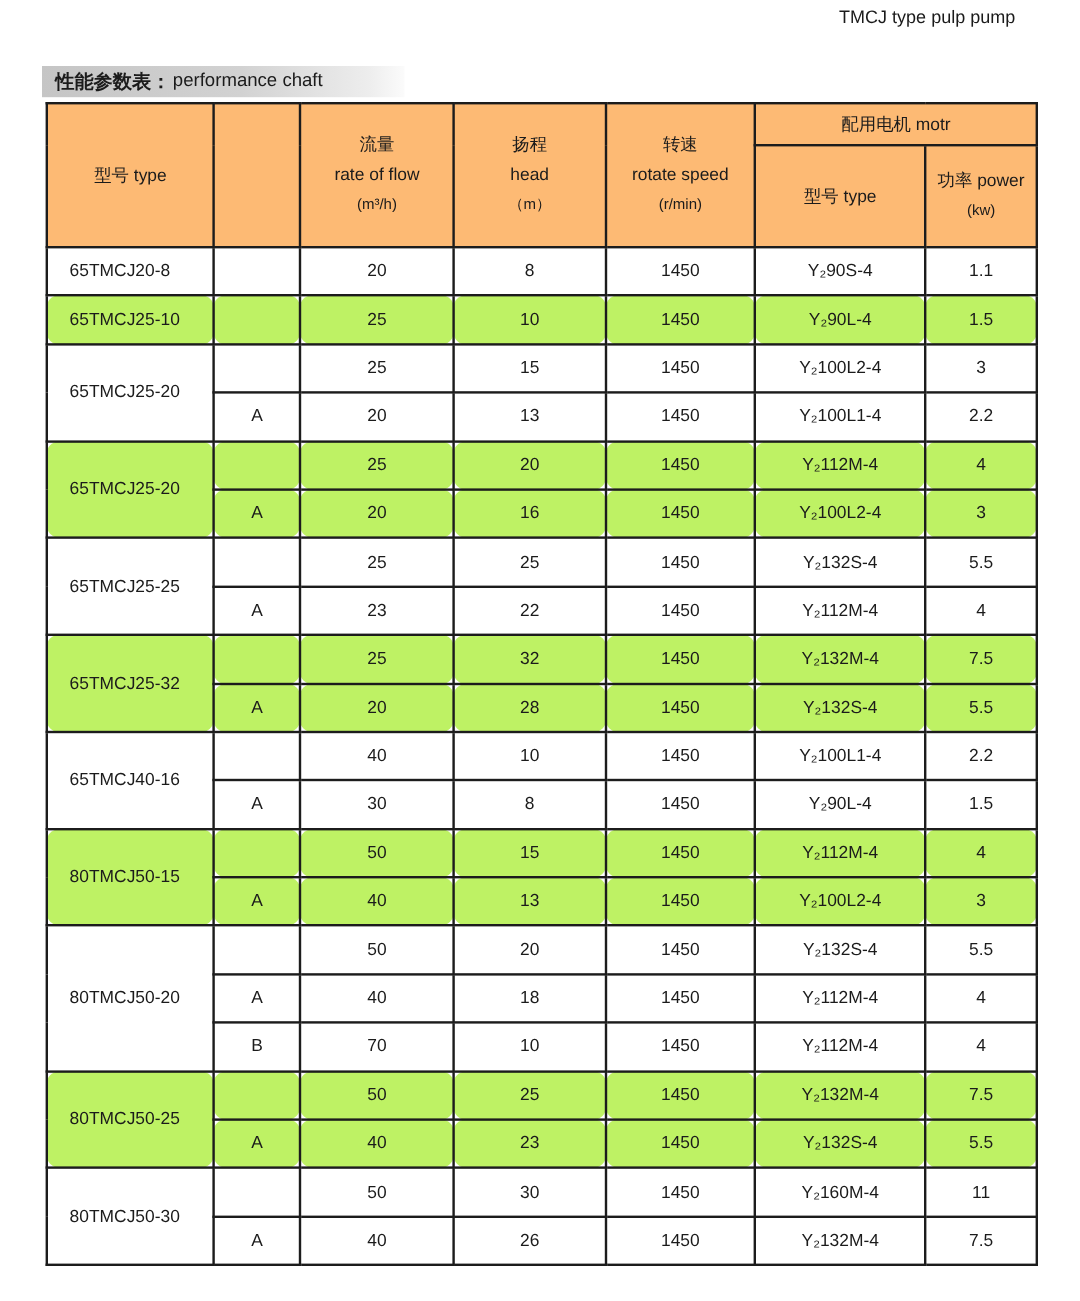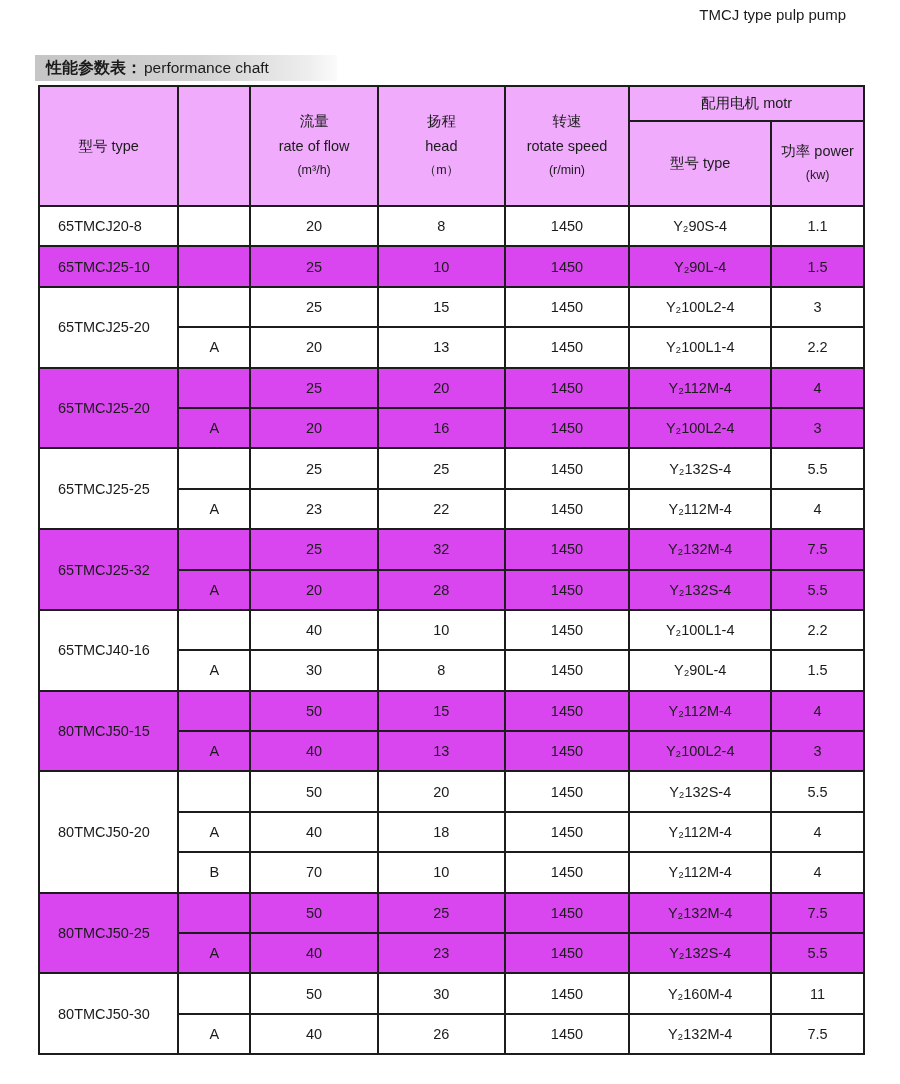--- a/index.html
+++ b/index.html
@@ -54,42 +54,42 @@
     width: 100%;
     border-collapse: collapse;
     table-layout: fixed;
   }
   table.spec th, table.spec td {
     border: 2px solid #1c1c1c;
     padding: 0;
     vertical-align: middle;
   }
   thead th {
-    background: #f0abfc;
+    background: #fdba74;
     font-weight: normal;
     font-size: 14.5px;
     text-align: center;
   }
   th.motor-group-h { height: 33px; }
   tr.subhead th { height: 83px; }
   .h-line { display: block; line-height: 1.1; margin: 9px 0; }
   .h-unit { display: block; font-size: 12.5px; line-height: 1.1; margin: 9px 0; }
   .h-single { display: block; }
 
   tbody td {
     height: 38.4px;
     font-size: 14.5px;
     text-align: center;
     background: #ffffff;
   }
   tbody td.model-cell {
     text-align: left;
     padding-left: 18px;
   }
-  tbody tr.shaded td { background: #d946ef; }
+  tbody tr.shaded td { background: #bef264; border-radius: 10px; }
 </style>
 </head>
 <body>
 
 <div class="title-block">
   <div class="title-en">TMCJ type pulp pump</div>
 </div>
 
 <div class="section-bar">
   <span class="section-zh">性能参数表：</span>

